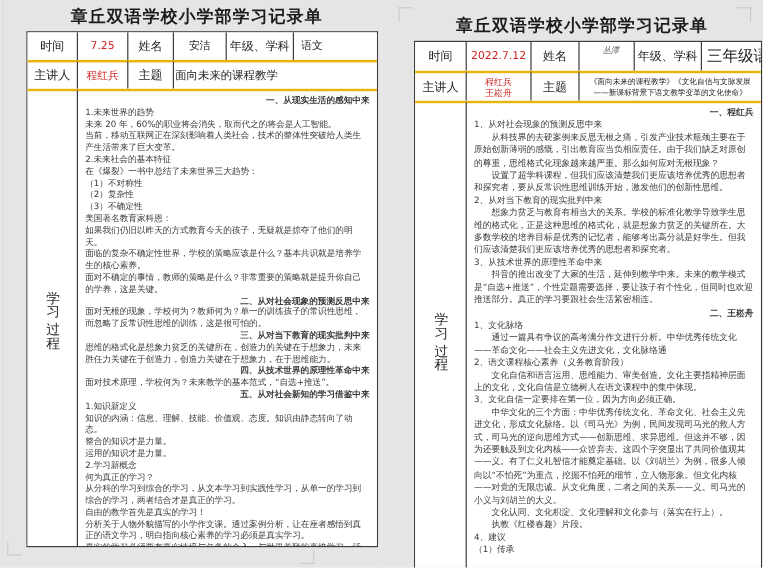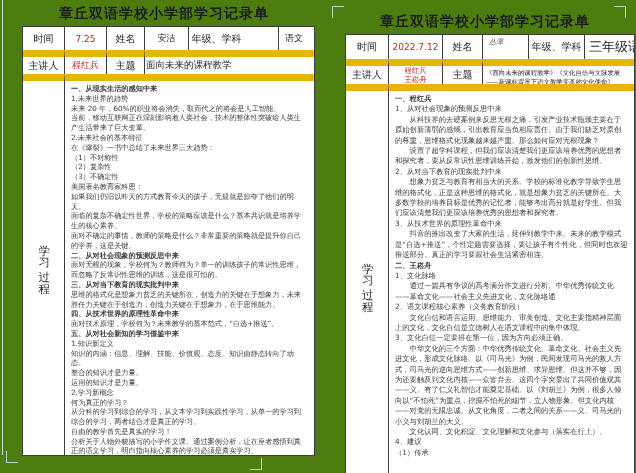--- a/index.html
+++ b/index.html
@@ -1,62 +1,62 @@
 <!DOCTYPE html>
 <html style="--red: #cf2222;"><head>
 <meta charset="utf-8">
 <style>
   html,body{margin:0;padding:0;}
   body{
     width:636px;height:473px;overflow:hidden;background:#ffffff;
     font-family:"DejaVu Sans","Liberation Sans",sans-serif;color:#333;
     position:relative;display:flex;
   }
-  .page{position:relative;width:318px;height:473px;overflow:hidden;background:#4d7c0f;}
+  .page{position:relative;width:318px;height:473px;overflow:hidden;background:#e5e5e5;}
   .page-title{
     text-align:center;font-weight:bold;color:#1c1c1c;
     font-family:"DejaVu Serif","Liberation Serif",serif;
     font-size:14px;letter-spacing:1px;white-space:nowrap;
   }
   .page-left .page-title{margin:5px 0 3px 10px;}
   .page-right .page-title{margin:13px 0 3px 16px;}
 
   .ptable{
     border:1px solid #3c3c3c;display:grid;background:#fff;
     grid-template-rows:23px 24px 1fr;
   }
   .page-left .ptable{margin-left:22px;width:291px;height:428px;grid-template-columns:41px 42px 38px 44px 56px 1fr;}
   .page-right .ptable{margin-left:27px;width:288px;height:446px;grid-template-columns:42px 54px 40px 46px 56px 1fr;grid-template-rows:24px 25px 1fr;}
 
   .cell{
     display:flex;align-items:center;justify-content:center;
     overflow:hidden;box-sizing:border-box;padding:1px 2px;background:#fff;
   }
   .bl{border-left:1px solid #3c3c3c;}
-  .bt{border-top:7px solid #eab308;}
+  .bt{border-top:2px solid #eab308;}
   .lab{font-size:10px;color:#222;white-space:nowrap;}
   .val{font-size:9px;color:#222;white-space:nowrap;}
   .red{color:var(--red,#cf2222);}
   .topic-l{font-size:9.5px;justify-content:flex-start;padding-left:1px;}
-  .topic-r{font-size:6.4px;line-height:9px;white-space:normal;text-align:left;justify-content:flex-start;align-items:flex-start;padding:3px 3px 0 3px;color:#222;}
+  .topic-r{font-size:6.4px;line-height:9px;white-space:normal;text-align:center;justify-content:flex-start;align-items:flex-start;padding:3px 3px 0 3px;color:#222;}
   .speaker2{flex-direction:column;font-size:7.5px;line-height:9px;}
-  .hand-name{font-size:7px;color:#555;align-items:flex-start;justify-content:flex-start;padding:2px 0 0 6px;font-style:italic;}
+  .hand-name{font-size:7px;color:#555;align-items:flex-start;justify-content:flex-start;padding:2px 0 0 19px;font-style:italic;}
   .vlabel-cell{align-items:center;justify-content:center;}
   .vlabel{
     writing-mode:vertical-rl;text-orientation:upright;
     font-size:11.5px;letter-spacing:13px;color:#2a2a2a;line-height:1;
     padding-bottom:13px;
   }
   .content-cell{
     display:block;text-align:left;align-items:flex-start;
     padding:3px 6px 2px 6px;overflow:hidden;
   }
   .page-left .content-cell .ln{font-size:7.2px;line-height:9.8px;color:#3a3a3a;}
   .page-right .content-cell .ln{font-size:7.3px;line-height:10.4px;color:#3a3a3a;}
-  .ln.b{font-weight:bold;color:#222;}
+  .ln.b{font-weight:bold;color:#222;text-align:right;}
   .ln.ind{text-indent:2em;}
 
   
   .scan-edge{position:absolute;background:#dcdcdc;}
   .crop{position:absolute;width:11px;height:11px;border:0 solid #cccccc;}
 </style>
 </head>
 <body>
 
 <div class="page page-left">
@@ -66,21 +66,21 @@
 
   <div class="page-title">章丘双语学校小学部学习记录单</div>
 
   <div class="ptable">
 
     <div class="cell lab">时间</div>
     <div class="cell val red bl">7.25</div>
     <div class="cell lab bl">姓名</div>
     <div class="cell val bl">安洁</div>
     <div class="cell lab bl">年级、学科</div>
-    <div class="cell val bl" style="justify-content:flex-start;padding-left:6px;margin-left:34px;">语文</div>
+    <div class="cell val bl" style="justify-content:flex-start;padding-left:6px;">语文</div>
 
     <div class="cell lab bt">主讲人</div>
     <div class="cell val red bt bl">程红兵</div>
     <div class="cell lab bt bl">主题</div>
     <div class="cell val topic-l bt bl" style="grid-column:span 3;">面向未来的课程教学</div>
 
     <div class="cell vlabel-cell bt">
       <div class="vlabel">学习过程</div>
     </div>
     <div class="cell content-cell bt bl" style="grid-column:span 5;">
@@ -154,17 +154,18 @@
         <div class="ln">3、从技术世界的原理性革命中来</div>
         <div class="ln ind">抖音的推出改变了大家的生活，延伸到教学中来。未来的教学模式是“自选+推送”，个性定题需要选择，要让孩子有个性化，但同时也欢迎推送部分。真正的学习要跟社会生活紧密相连。</div>
         <div class="ln b">二、王崧舟</div>
         <div class="ln">1、文化脉络</div>
         <div class="ln ind">通过一篇具有争议的高考满分作文进行分析。中华优秀传统文化——革命文化——社会主义先进文化，文化脉络通</div>
         <div class="ln">2、语文课程核心素养（义务教育阶段）</div>
         <div class="ln ind">文化自信和语言运用、思维能力、审美创造。文化主要指精神层面上的文化，文化自信是立德树人在语文课程中的集中体现。</div>
         <div class="ln">3、文化自信一定要排在第一位，因为方向必须正确。</div>
         <div class="ln ind">中华文化的三个方面：中华优秀传统文化、革命文化、社会主义先进文化，形成文化脉络。以《司马光》为例，民间发现司马光的救人方式，司马光的逆向思维方式——创新思维、求异思维。但这并不够，因为还要触及到文化内核——众皆弃去。这四个字突显出了共同价值观其——义。有了仁义礼智信才能奠定基础。以《刘胡兰》为例，很多人倾向以“不怕死”为重点，挖掘不怕死的细节，立人物形象。但文化内核——对党的无限忠诚。从文化角度，二者之间的关系——义。司马光的小义与刘胡兰的大义。</div>
         <div class="ln ind">文化认同、文化积淀、文化理解和文化参与（落实在行上）。</div>
+        <div class="ln ind">执教《红楼春趣》片段。</div>
         <div class="ln">4、建议</div>
         <div class="ln">（1）传承</div>
       </div>
   </div>
 </div>
 
 </body></html>

